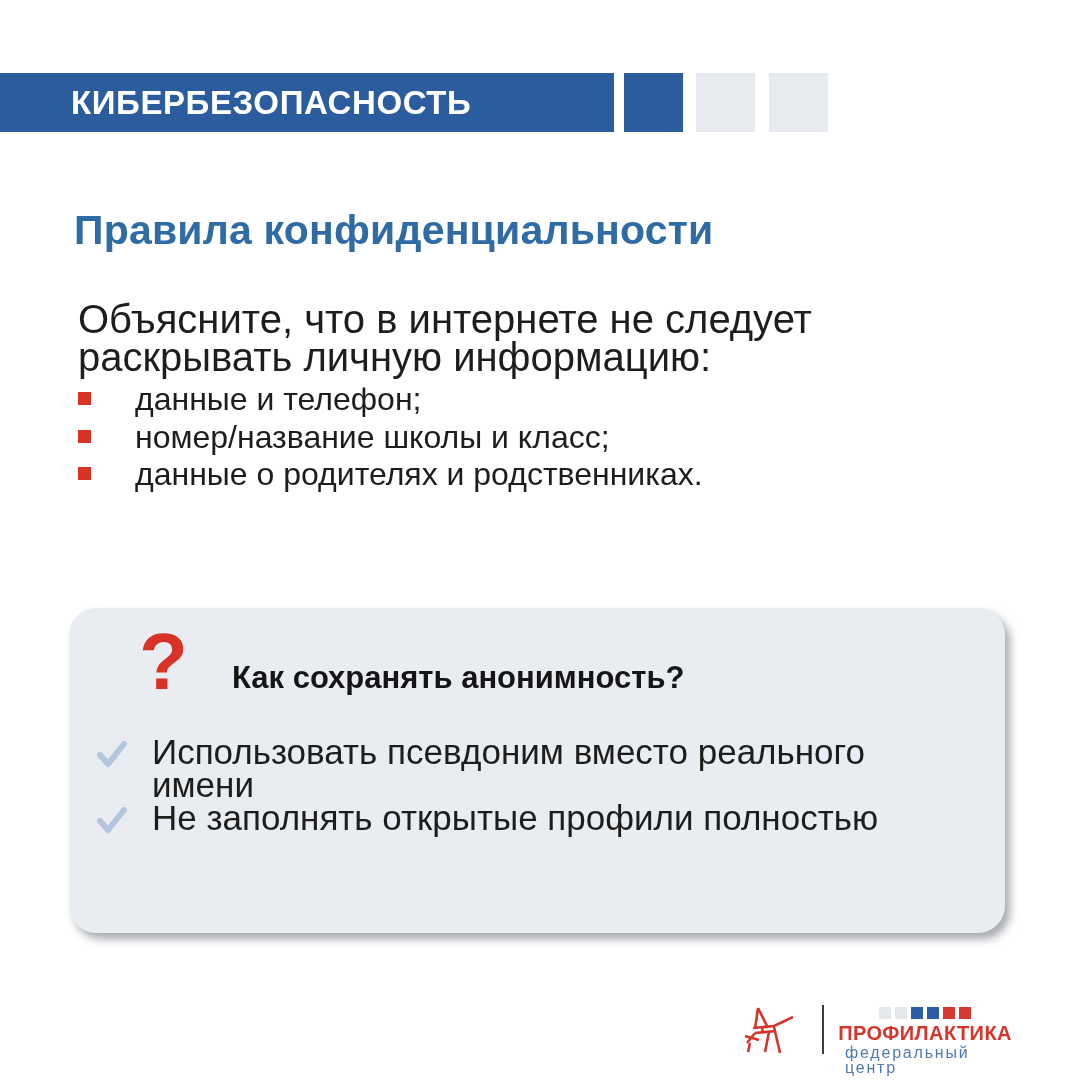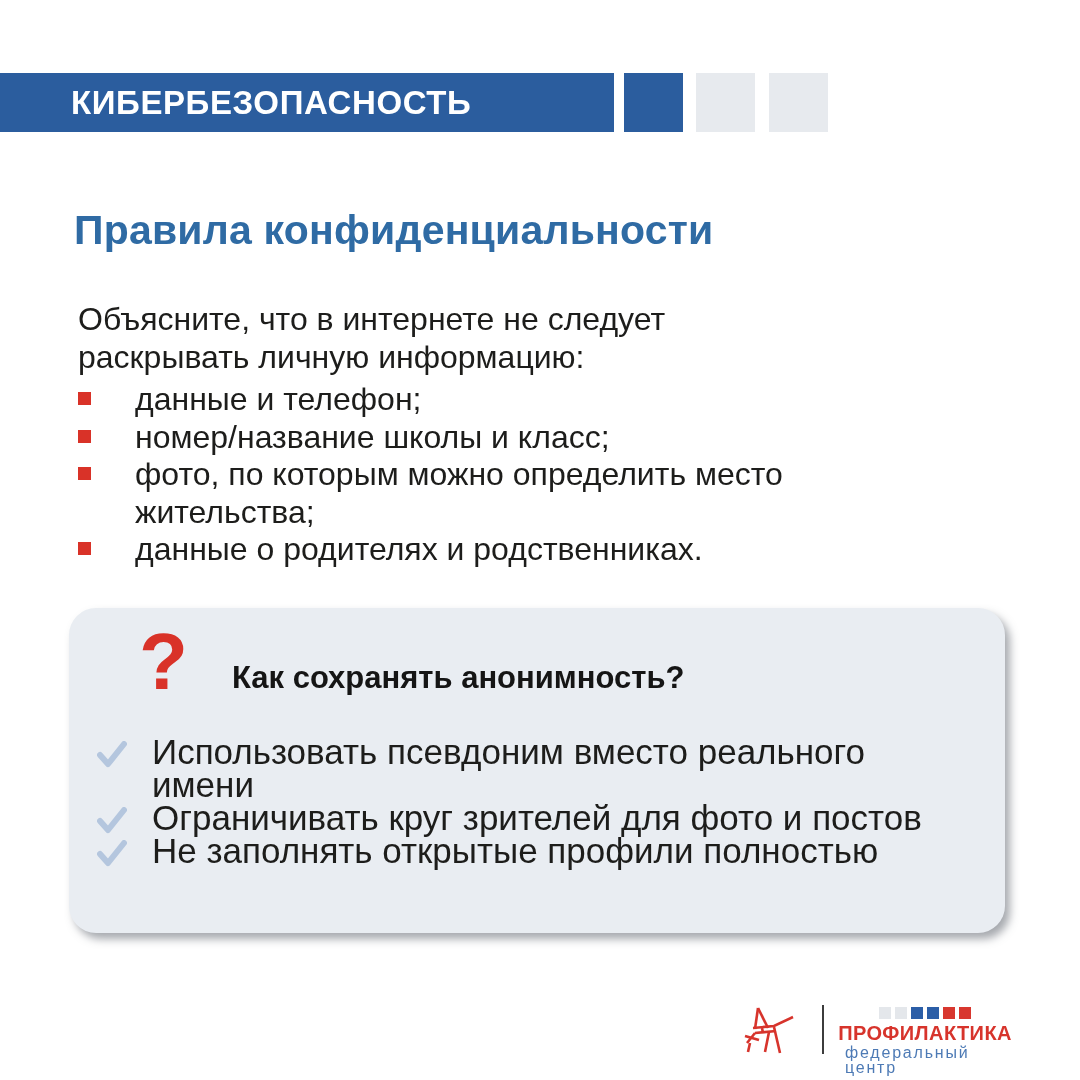--- a/index.html
+++ b/index.html
@@ -20,21 +20,21 @@
   .deco-sq.s2{left:696px;}
   .deco-sq.s3{left:769px;}
   
   .page-title{
     position:absolute;left:74px;top:192px;font-size:41px;font-weight:bold;
     color:var(--title-blue,#2f6ba4);letter-spacing:.2px;
   }
   
   .intro{
     position:absolute;left:78px;top:286px;width:880px;
-    font-size:32px;line-height:37.5px;white-space:pre-line;
+    font-size:40px;line-height:37.5px;white-space:pre-line;
   }
   
   .privacy-list{position:absolute;left:78px;top:366px;width:930px;list-style:none;margin:0;padding:0;}
   .privacy-list li{display:flex;align-items:flex-start;}
   .bullet-sq{
     flex:none;width:13px;height:13px;margin-top:11px;margin-right:44px;
     background:var(--accent-red,#d23b30);
   }
   .privacy-list .li-text{font-size:32px;line-height:37.5px;white-space:pre-line;}
   
@@ -91,46 +91,35 @@
     <li>
       <span class="bullet-sq"></span>
       <span class="li-text">данные и телефон;</span>
     </li>
     <li>
       <span class="bullet-sq"></span>
       <span class="li-text">номер/название школы и класс;</span>
     </li>
     <li>
       <span class="bullet-sq"></span>
-      <span class="li-text">фото, по которым можно определить место
-жительства;</span>
-    </li>
-    <li>
-      <span class="bullet-sq"></span>
       <span class="li-text">данные о родителях и родственниках.</span>
     </li>
   </ul>
 
   <div class="card"></div>
   <div class="qmark">?</div>
   <div class="card-title">Как сохранять анонимность?</div>
 
   <ul class="check-list">
     <li>
       <svg class="check-ic" viewBox="0 0 30 27">
         <path d="M3 14 L11 23 L27 3" fill="none" stroke="#b4c6de" stroke-width="6" stroke-linecap="round" stroke-linejoin="round"></path>
       </svg>
       <span class="li-text">Использовать псевдоним вместо реального
 имени</span>
-    </li>
-    <li>
-      <svg class="check-ic" viewBox="0 0 30 27">
-        <path d="M3 14 L11 23 L27 3" fill="none" stroke="#b4c6de" stroke-width="6" stroke-linecap="round" stroke-linejoin="round"></path>
-      </svg>
-      <span class="li-text">Ограничивать круг зрителей для фото и постов</span>
     </li>
     <li>
       <svg class="check-ic" viewBox="0 0 30 27">
         <path d="M3 14 L11 23 L27 3" fill="none" stroke="#b4c6de" stroke-width="6" stroke-linecap="round" stroke-linejoin="round"></path>
       </svg>
       <span class="li-text">Не заполнять открытые профили полностью</span>
     </li>
   </ul>
 
   <svg class="chair-svg" viewBox="0 0 58 52">

